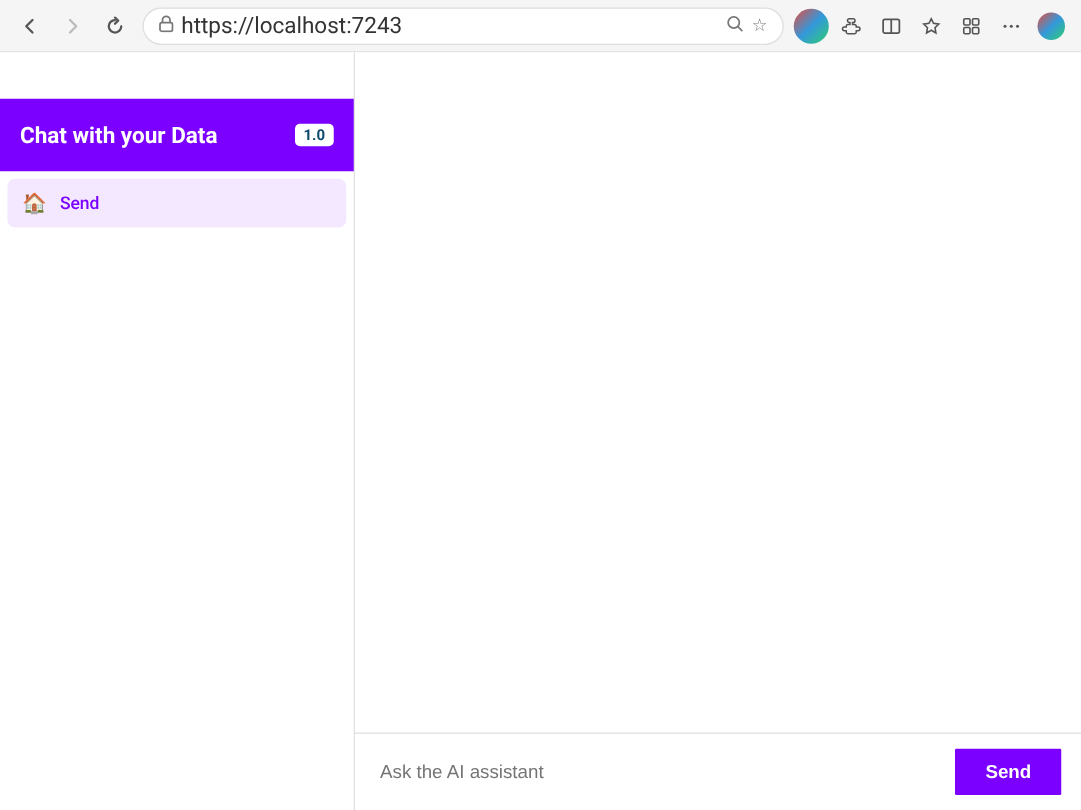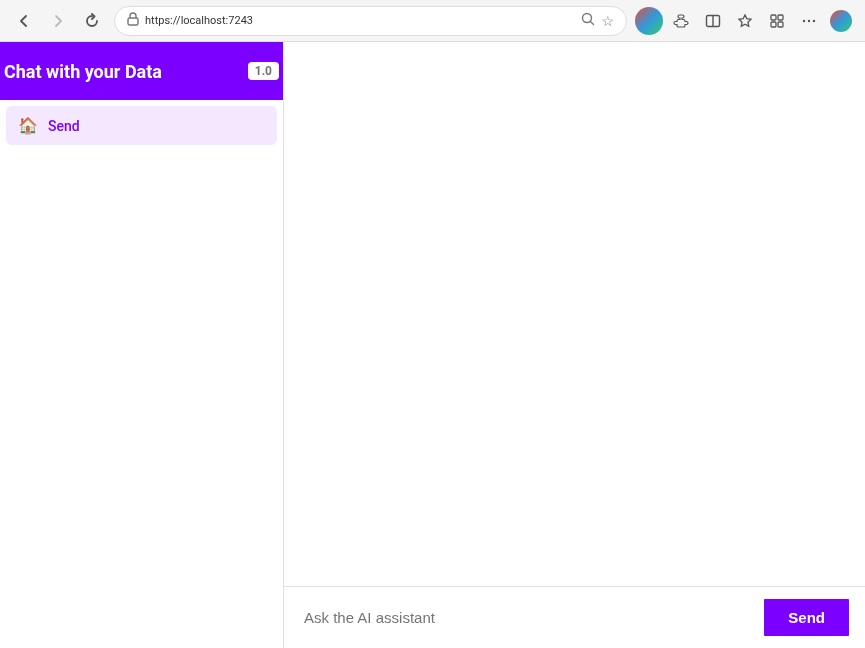--- a/index.html
+++ b/index.html
@@ -59,21 +59,21 @@
       gap: 6px;
     }
 
     .address-bar-lock {
       color: #777;
       font-size: 12px;
     }
 
     .address-bar-url {
       flex: 1;
-      font-size: 11px;
+      font-size: 18px;
       color: #333;
       border: none;
       outline: none;
       background: transparent;
     }
 
     .browser-actions {
       display: flex;
       gap: 4px;
       align-items: center;
@@ -105,36 +105,37 @@
       width: 284px;
       min-width: 284px;
       background: white;
       border-right: 1px solid #e0e0e0;
       display: flex;
       flex-direction: column;
     }
 
     .sidebar-header {
       background: #7B00FF;
-      padding: 14px 4px;
+      padding: 14px 16px;
       display: flex;
       align-items: center;
       min-height: 58px;
+      margin-top: 37px;
     }
 
     .sidebar-title {
       color: white;
       font-size: 18px;
       font-weight: 700;
       flex: 1;
     }
 
     .version-badge {
       background: white;
-      color: #737373;
+      color: #0c4a6e;
       font-size: 12px;
       font-weight: 700;
       padding: 2px 7px;
       border-radius: 4px;
     }
 
     .sidebar-nav {
       padding: 6px;
     }
 

